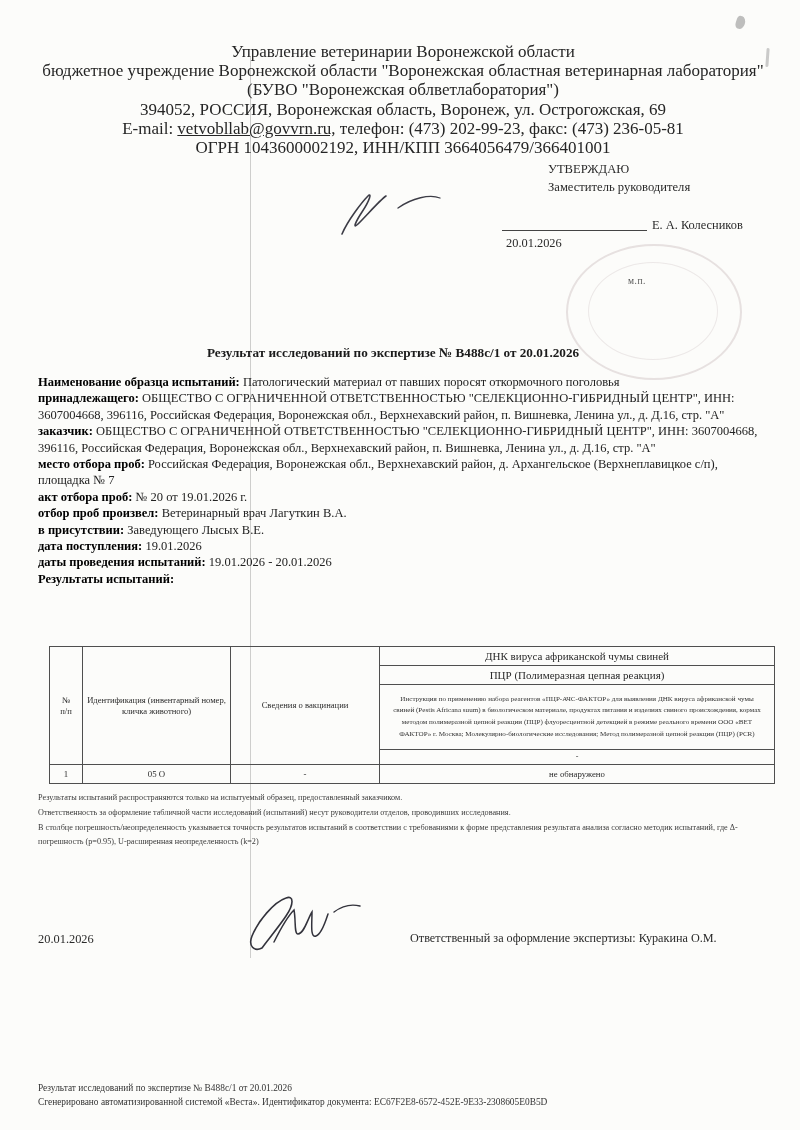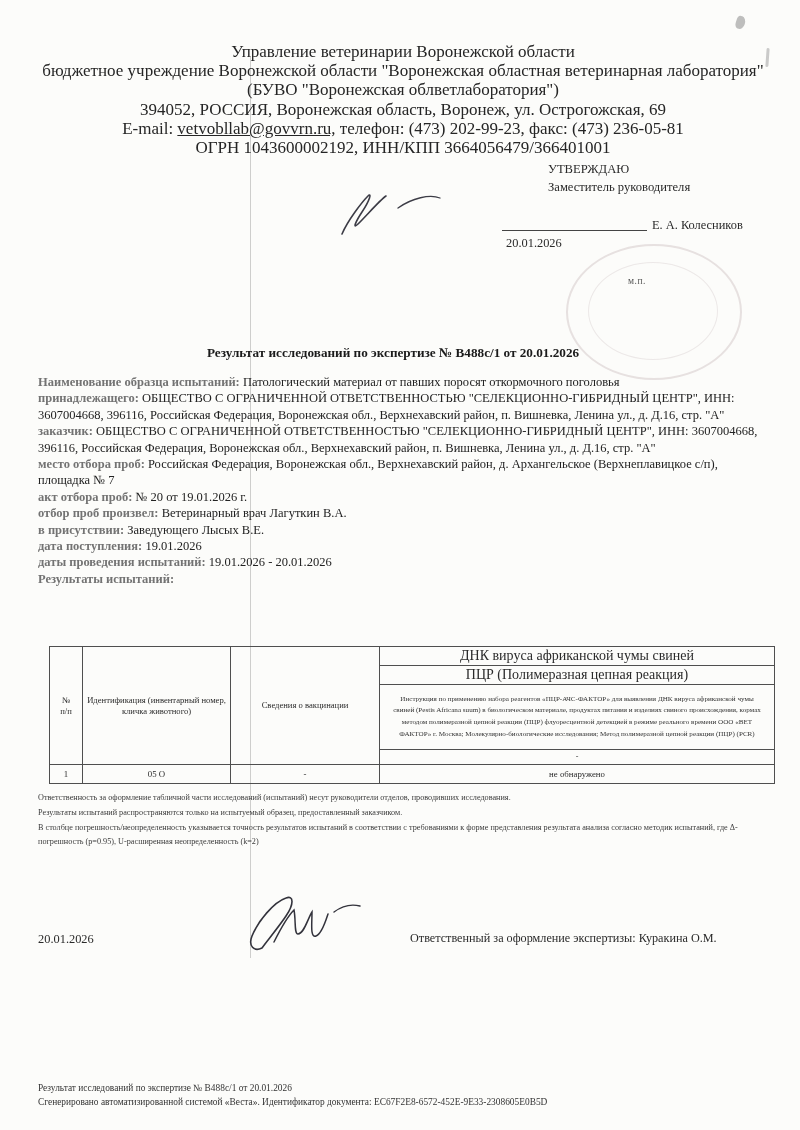--- a/index.html
+++ b/index.html
@@ -18,28 +18,28 @@
   .approver{left:652px;top:218px;font-size:12.4px;color:#2a2a2a;}
   .approve-date{left:506px;top:236px;font-size:12.4px;color:#2a2a2a;}
   .stamp-outer{left:566px;top:244px;width:172px;height:132px;border:2px solid rgba(168,142,148,.25);border-radius:50%;}
   .stamp-inner{left:588px;top:262px;width:128px;height:96px;border:1.5px solid rgba(168,142,148,.18);border-radius:50%;}
   .mp{left:628px;top:276px;font-size:9.5px;color:#555;letter-spacing:.5px;}
   
   .title{left:0;right:14px;top:345px;text-align:center;font-weight:bold;font-size:13.2px;color:#1b1b1b;}
   
   .body{left:38px;top:374px;width:733px;font-size:12.5px;line-height:16.4px;color:#222;}
   .body p{margin:0;}
-  .lbl{font-weight:bold;color:#737373;}
+  .lbl{font-weight:bold;color:#000000;}
   
   .rtable{left:49px;top:646px;width:709px;}
   table{border-collapse:collapse;table-layout:fixed;width:709px;}
   td{border:1px solid #4f4f4f;text-align:center;vertical-align:middle;padding:1px 3px;color:#2b2b2b;}
   .c-num{width:26px;}  .c-id{width:141px;}  .c-vac{width:142px;}  .c-res{width:388px;}
   .th-small{font-size:8.6px;line-height:10.5px;}
-  .grp{font-size:14px;height:16px;}
+  .grp{font-size:11px;height:16px;}
   .method{font-size:7.1px;line-height:11.6px;padding:2px 10px;height:60px;color:#333;}
   .subrow{font-size:8px;height:12px;line-height:8px;color:#444;}
   .drow{font-size:8.8px;height:16px;}
   
   .notes{left:38px;top:791px;width:733px;font-size:8.2px;line-height:14.8px;color:#3b3b3b;}
   .notes p{margin:0 0 0 0;}
   
   .so-date{left:38px;top:932px;font-size:12.4px;color:#2a2a2a;}
   .so-resp{left:410px;top:931px;width:345px;font-size:12.2px;color:#2a2a2a;}
   
@@ -126,22 +126,22 @@
         <td class="drow">1</td>
         <td class="drow">05 О</td>
         <td class="drow">-</td>
         <td class="drow">не обнаружено</td>
       </tr>
     </tbody>
       </table>
   </div>
 
   <div class="abs notes">
+    <p>Результаты испытаний распространяются только на испытуемый образец, предоставленный заказчиком.</p>
     <p>Ответственность за оформление табличной части исследований (испытаний) несут руководители отделов, проводивших исследования.</p>
-    <p>Результаты испытаний распространяются только на испытуемый образец, предоставленный заказчиком.</p>
     <p>В столбце погрешность/неопределенность указывается точность результатов испытаний в соответствии с требованиями к форме представления результата анализа согласно методик испытаний, где Δ-погрешность (p=0.95), U-расширенная неопределенность (k=2)</p>
   </div>
 
   <div class="abs so-date">20.01.2026</div>
   <svg class="abs" style="left:244px;top:890px;" width="125" height="72" viewBox="0 0 125 72">
     <path d="M18,58 C10,62 4,56 8,46 C14,31 30,12 42,8 C50,5 50,14 42,26 C34,38 22,52 18,58 Z" fill="none" stroke="#33333c" stroke-width="1.6" stroke-linecap="round"></path>
     <path d="M30,52 C38,36 46,24 50,20 C52,30 50,44 54,44 C60,44 64,28 68,22 C68,34 66,48 72,46 C78,44 82,30 84,24" fill="none" stroke="#33333c" stroke-width="1.5" stroke-linecap="round"></path>
     <path d="M90,22 C98,16 108,14 116,16" fill="none" stroke="#33333c" stroke-width="1.4" stroke-linecap="round"></path>
   </svg>
   <div class="abs so-resp">Ответственный за оформление экспертизы: Куракина О.М.</div>

